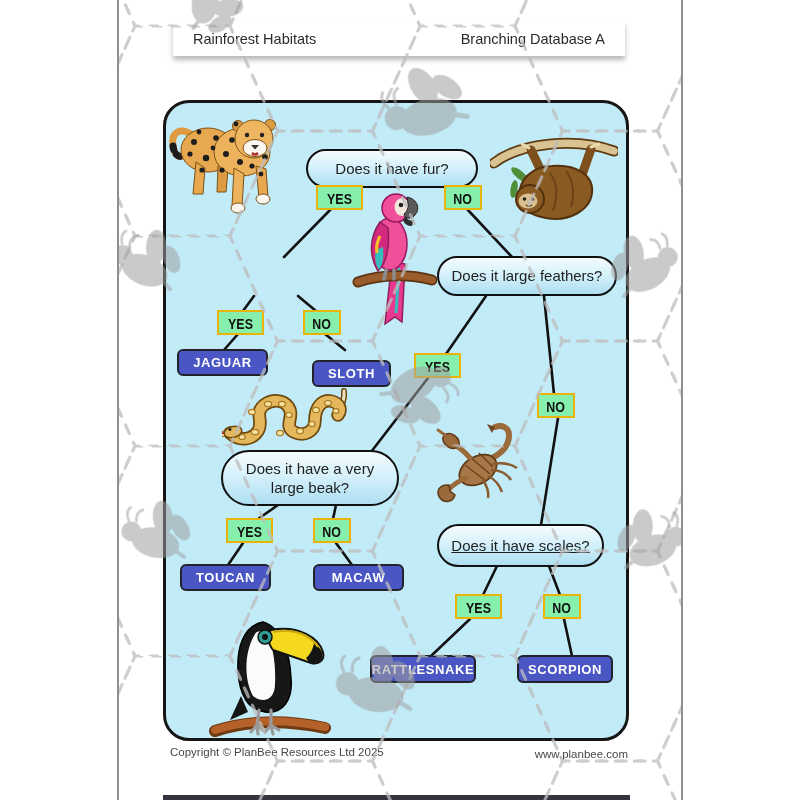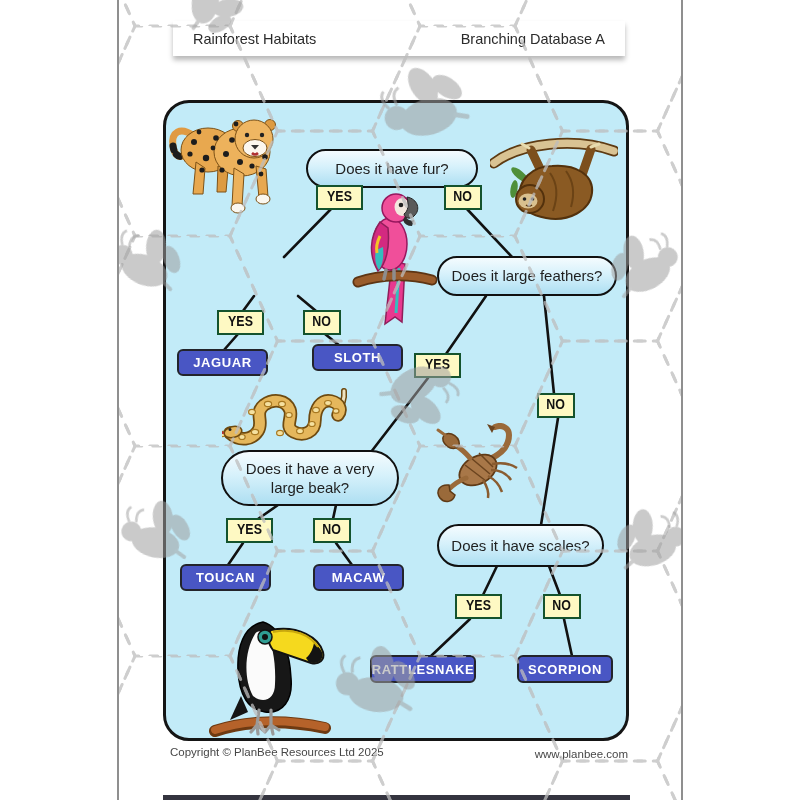--- a/index.html
+++ b/index.html
@@ -16,22 +16,22 @@
   .panel{position:absolute;left:163px;top:100px;width:466px;height:641px;background:#c2ebf8;
          border:3px solid #151515;border-radius:26px;box-sizing:border-box;z-index:1;}
   
   .lines{position:absolute;left:0;top:0;z-index:2;}
   
   .qbox{position:absolute;z-index:4;border:2px solid #101010;border-radius:24px;
         background:linear-gradient(180deg,#f4fbfe 0%,#d6f1fb 45%,#aedff2 100%);
         display:flex;align-items:center;justify-content:center;text-align:center;
         font-size:15px;color:#1f1f1f;line-height:1.3;box-sizing:border-box;padding:2px 10px;}
   
-  .yn{position:absolute;z-index:5;background:#fef9c3;border:2px solid #14532d;display:flex;
-      align-items:flex-start;justify-content:center;box-sizing:border-box;}
+  .yn{position:absolute;z-index:5;background:#86efac;border:2px solid #eab308;display:flex;
+      align-items:flex-end;justify-content:center;box-sizing:border-box;}
   .yn-t{display:inline-block;transform:scaleX(.8);font-weight:bold;font-size:15.5px;color:#111;
         letter-spacing:0;}
   
   .ans{position:absolute;z-index:5;background:#4956c4;border:2px solid #23242b;color:#ffffff;
        font-weight:bold;font-size:13px;letter-spacing:.6px;display:flex;align-items:center;
        justify-content:center;box-sizing:border-box;border-radius:6px;}
   .animal{position:absolute;z-index:4;}
   
   .footer-l{position:absolute;left:170px;top:746px;font-size:11.5px;color:#474747;z-index:3;}
   .footer-r{position:absolute;right:172px;top:748px;font-size:11.5px;color:#474747;z-index:3;}
@@ -73,21 +73,21 @@
       <line x1="497" y1="566" x2="483" y2="595"></line>
       <line x1="470" y1="619" x2="431" y2="656"></line>
       <line x1="549" y1="566" x2="560" y2="595"></line>
       <line x1="564" y1="619" x2="572" y2="656"></line>
     </g>
   </svg>
 
   <div class="qbox" style="left:306px;top:113px;width:172px;height:39px;margin-top:36px;">Does it have fur?</div>
   <div class="qbox" style="left:437px;top:256px;width:180px;height:40px;">Does it large feathers?</div>
   <div class="qbox" style="left:221px;top:450px;width:178px;height:56px;border-radius:28px;">Does it have a very large beak?</div>
-  <div class="qbox" style="left:437px;top:524px;width:167px;height:43px;">Does it have scales?</div>
+  <div class="qbox" style="left:437px;top:524px;width:167px;height:43px;text-decoration:underline;">Does it have scales?</div>
 
   <div class="yn" style="left:316px;top:185px;width:47px;height:25px;">
       <span class="yn-t">YES</span>
     </div>
   <div class="yn" style="left:444px;top:185px;width:38px;height:25px;">
       <span class="yn-t">NO</span>
     </div>
   <div class="yn" style="left:217px;top:310px;width:47px;height:25px;">
       <span class="yn-t">YES</span>
     </div>
@@ -107,21 +107,21 @@
       <span class="yn-t">NO</span>
     </div>
   <div class="yn" style="left:455px;top:594px;width:47px;height:25px;">
       <span class="yn-t">YES</span>
     </div>
   <div class="yn" style="left:543px;top:594px;width:38px;height:25px;">
       <span class="yn-t">NO</span>
     </div>
 
   <div class="ans" style="left:177px;top:349px;width:91px;height:27px;">JAGUAR</div>
-  <div class="ans" style="left:312px;top:344px;width:91px;height:27px;">SLOTH</div>
+  <div class="ans" style="left:312px;top:360px;width:79px;height:27px;">SLOTH</div>
   <div class="ans" style="left:180px;top:564px;width:91px;height:27px;">TOUCAN</div>
   <div class="ans" style="left:313px;top:564px;width:91px;height:27px;">MACAW</div>
   <div class="ans" style="left:357px;top:655px;width:106px;height:28px;margin-left:13px;">RATTLESNAKE</div>
   <div class="ans" style="left:517px;top:655px;width:96px;height:28px;">SCORPION</div>
 
   <div class="animal" style="left:166px;top:102px;">
     <svg width="130" height="115" viewBox="0 0 130 115">
       <path d="M28,34 C14,24 5,30 7,44 C8,52 13,57 18,53" fill="none" stroke="#e09a42" stroke-width="7" stroke-linecap="round"></path>
       <path d="M7,44 C8,52 13,57 18,53" fill="none" stroke="#1d1d1d" stroke-width="7" stroke-dasharray="4 5" stroke-linecap="round"></path>
       <g stroke="#7c5116" stroke-width="1">

